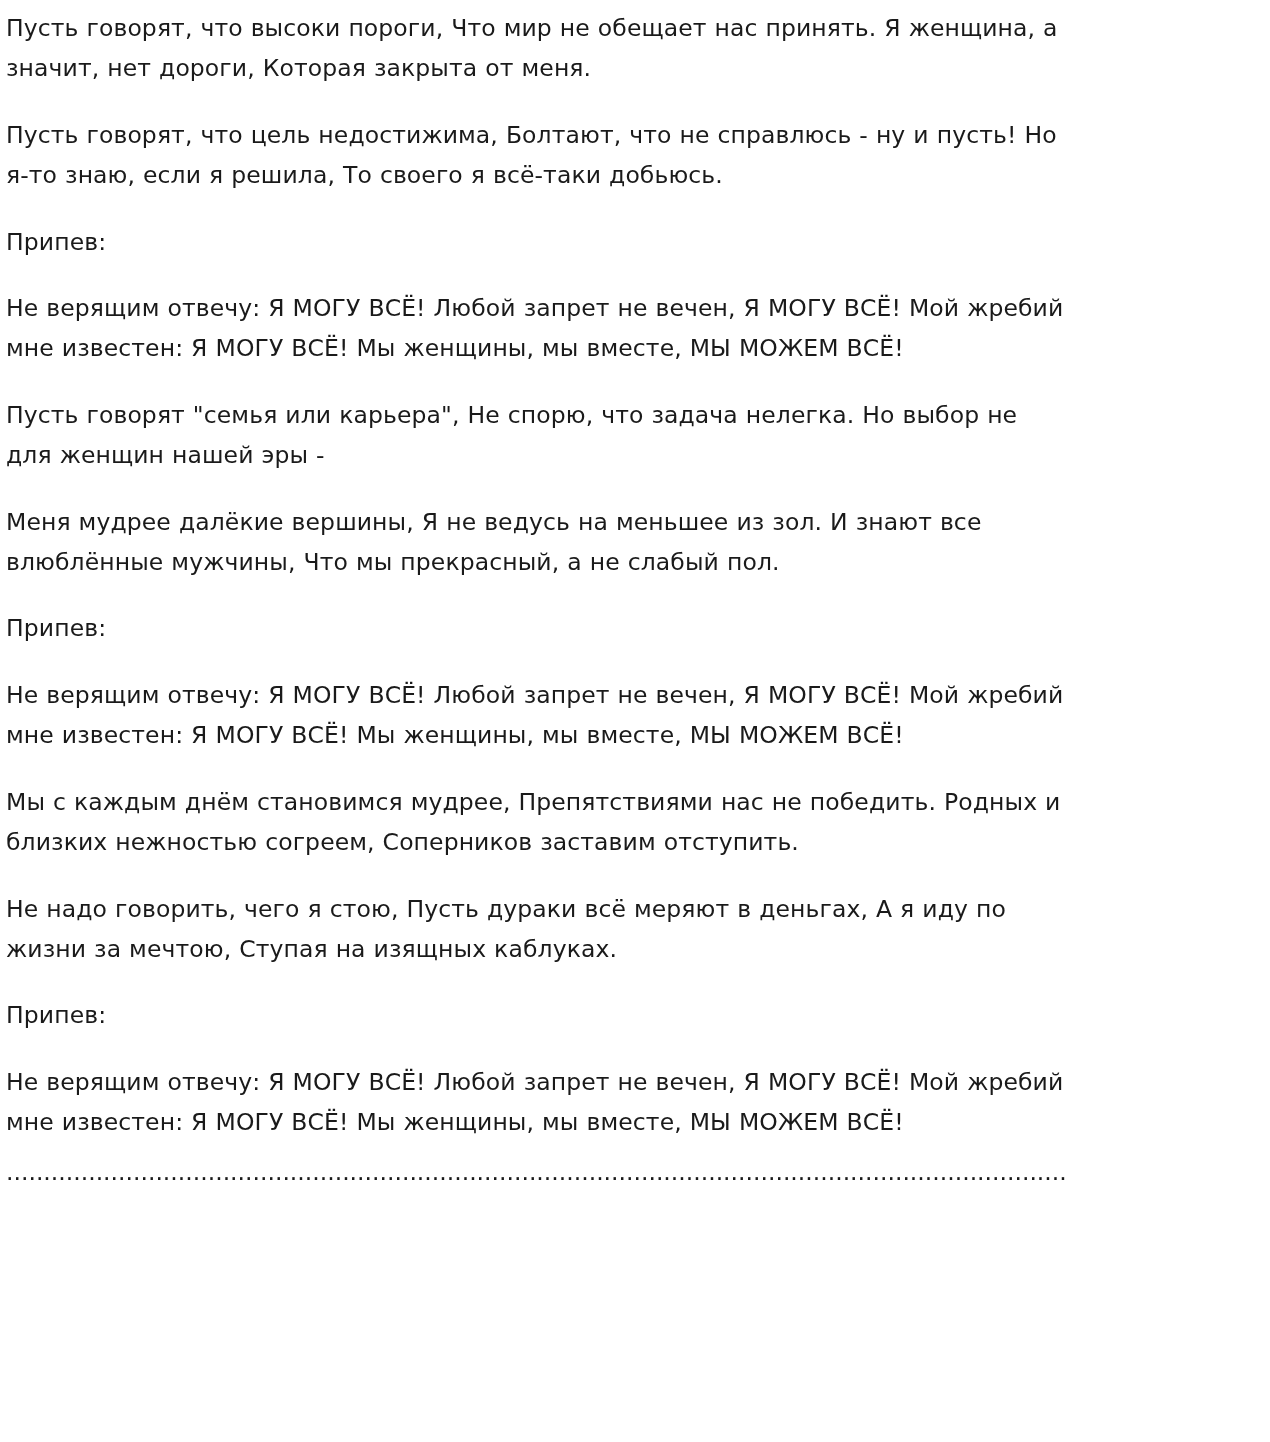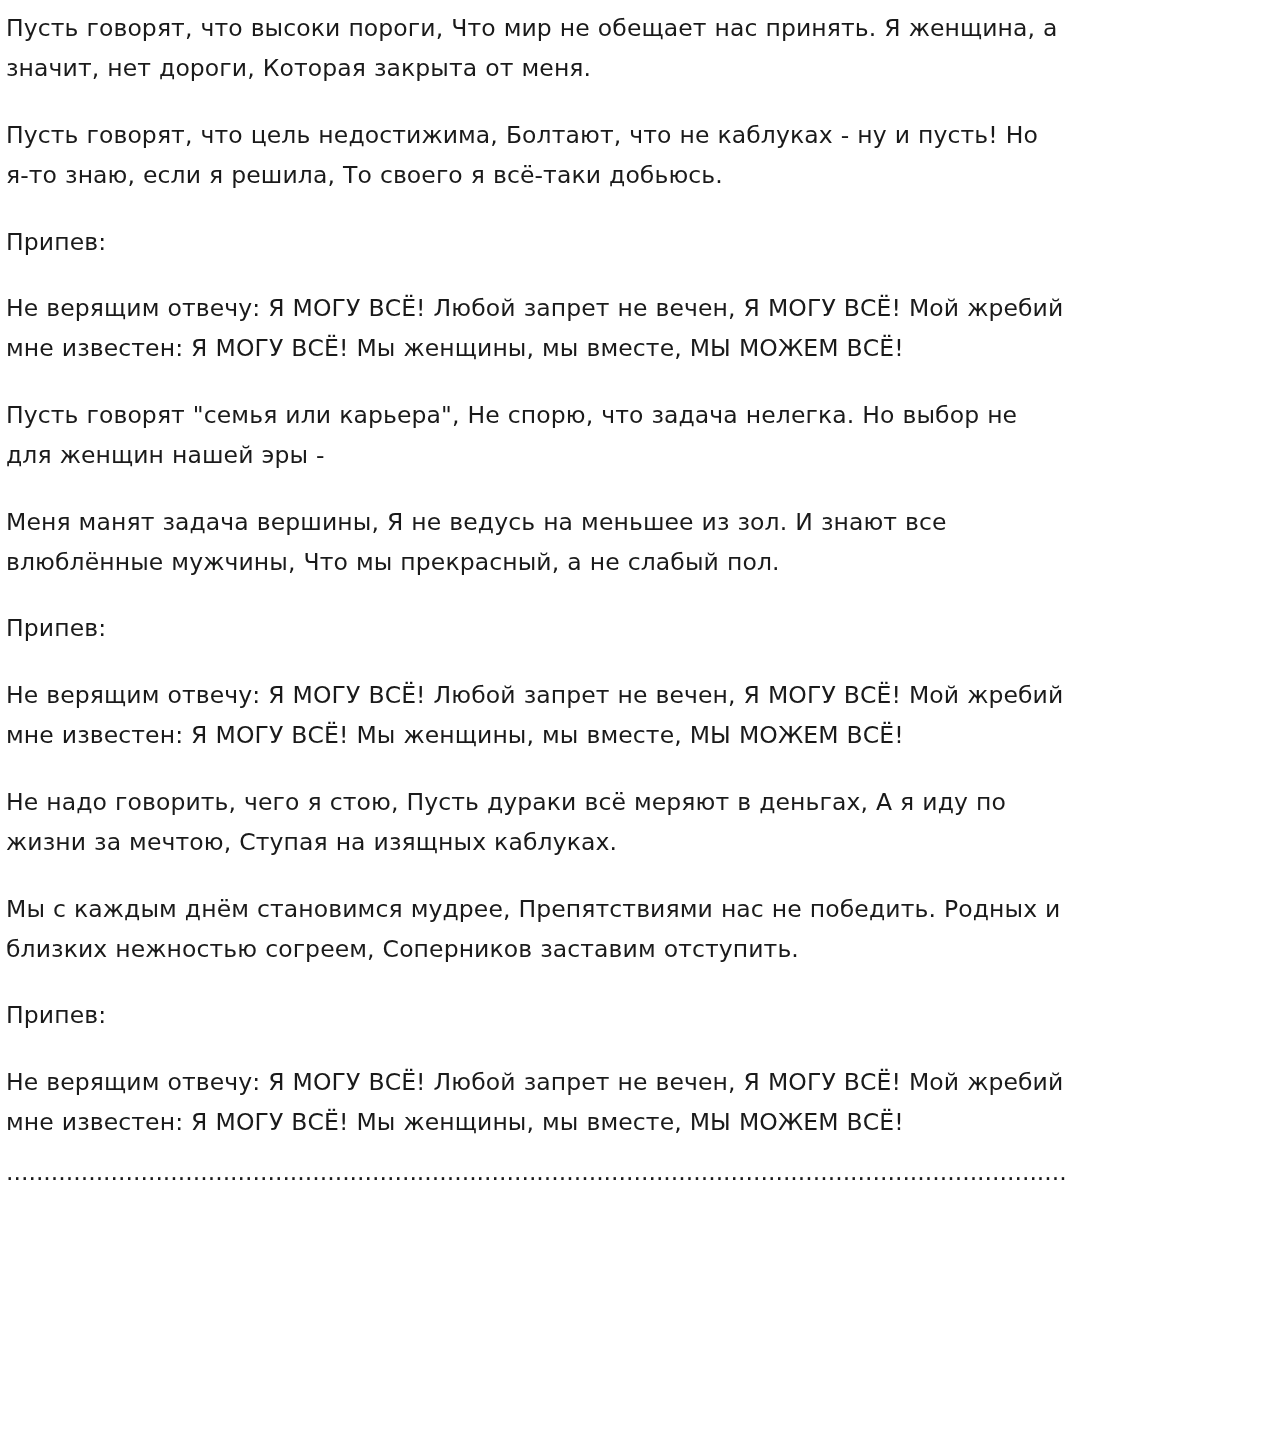--- a/index.html
+++ b/index.html
@@ -41,27 +41,27 @@
     height: 26px;
     margin-top: 2px;
   }
 </style>
 </head>
 <body>
 
 <div class="page">
 
   <p class="para">Пусть говорят, что высоки пороги, Что мир не обещает нас принять. Я женщина, а значит, нет дороги, Которая закрыта от меня.</p>
-  <p class="para">Пусть говорят, что цель недостижима, Болтают, что не каблуках - ну и пусть! Но я-то знаю, если я решила, То своего я всё-таки добьюсь.</p>
+  <p class="para">Пусть говорят, что цель недостижима, Болтают, что не справлюсь - ну и пусть! Но я-то знаю, если я решила, То своего я всё-таки добьюсь.</p>
   <p class="para">Припев:</p>
   <p class="para">Не верящим отвечу: Я МОГУ ВСЁ! Любой запрет не вечен, Я МОГУ ВСЁ! Мой жребий мне известен: Я МОГУ ВСЁ! Мы женщины, мы вместе, МЫ МОЖЕМ ВСЁ!</p>
   <p class="para">Пусть говорят "семья или карьера", Не спорю, что задача нелегка. Но выбор не для женщин нашей эры -</p>
-  <p class="para">Меня манят задача вершины, Я не ведусь на меньшее из зол. И знают все влюблённые мужчины, Что мы прекрасный, а не слабый пол.</p>
+  <p class="para">Меня мудрее далёкие вершины, Я не ведусь на меньшее из зол. И знают все влюблённые мужчины, Что мы прекрасный, а не слабый пол.</p>
   <p class="para">Припев:</p>
   <p class="para">Не верящим отвечу: Я МОГУ ВСЁ! Любой запрет не вечен, Я МОГУ ВСЁ! Мой жребий мне известен: Я МОГУ ВСЁ! Мы женщины, мы вместе, МЫ МОЖЕМ ВСЁ!</p>
+  <p class="para">Мы с каждым днём становимся мудрее, Препятствиями нас не победить. Родных и близких нежностью согреем, Соперников заставим отступить.</p>
   <p class="para">Не надо говорить, чего я стою, Пусть дураки всё меряют в деньгах, А я иду по жизни за мечтою, Ступая на изящных каблуках.</p>
-  <p class="para">Мы с каждым днём становимся мудрее, Препятствиями нас не победить. Родных и близких нежностью согреем, Соперников заставим отступить.</p>
   <p class="para">Припев:</p>
   <p class="para">Не верящим отвечу: Я МОГУ ВСЁ! Любой запрет не вечен, Я МОГУ ВСЁ! Мой жребий мне известен: Я МОГУ ВСЁ! Мы женщины, мы вместе, МЫ МОЖЕМ ВСЁ!</p>
 
   <div class="dotted-rule">................................................................................................................................................................................</div>
 
 </div>
 
 </body></html>

